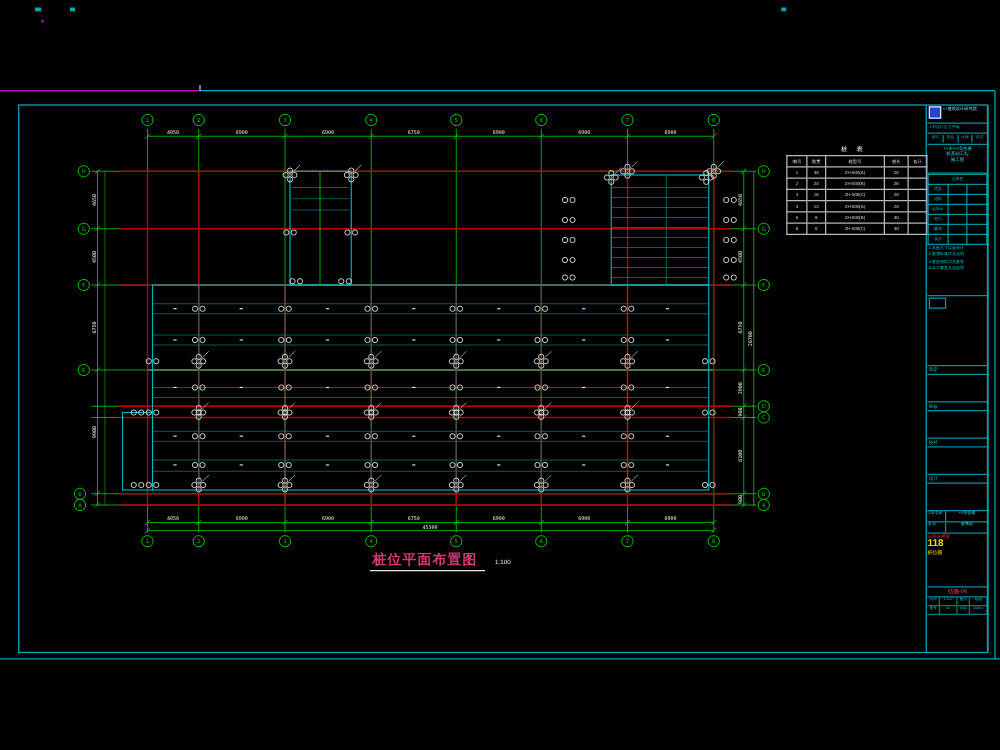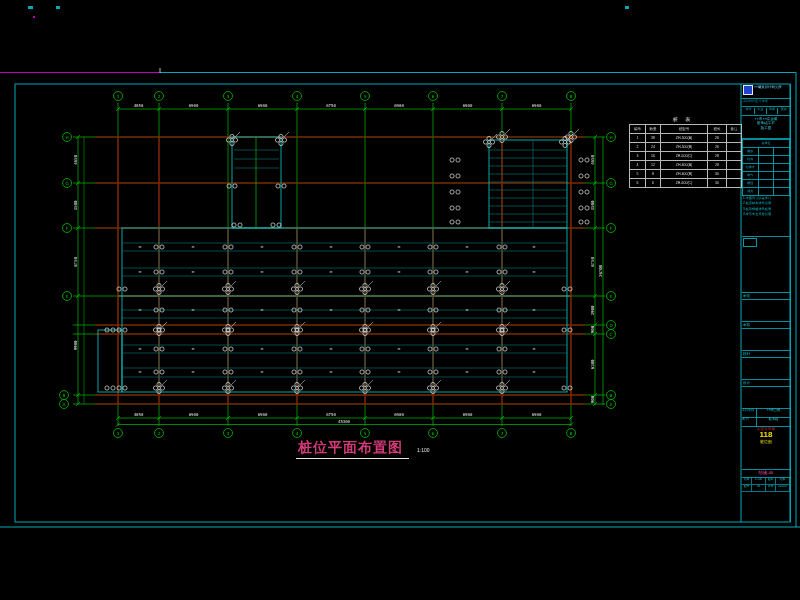--- a/index.html
+++ b/index.html
@@ -12,21 +12,21 @@
 
   
   #pile-table{left:629px;top:116px;width:108px;color:#ddd;}
   #pile-table .pt-title{text-align:center;font-size:5px;letter-spacing:3px;color:#eee;height:8px;}
   #pile-table table{border-collapse:collapse;width:100%;table-layout:fixed;}
   #pile-table th,#pile-table td{border:1px solid #b8b8b8;font-size:3.5px;font-weight:normal;
       color:#ddd;height:8px;text-align:center;padding:0;white-space:nowrap;overflow:hidden;}
 
   
   #drawing-title{left:296px;top:438px;width:160px;color:#d23a78;}
-  #drawing-title .t{display:inline-block;font-size:14px;font-weight:bold;letter-spacing:1px;
+  #drawing-title .t{display:inline-block;font-size:11px;font-weight:bold;letter-spacing:1px;
       color:#d23a78;border-bottom:1px solid #e8e8e8;padding:0 6px 1px 2px;}
   #drawing-title .s{font-size:5px;color:#e8e8e8;margin-left:8px;}
 
   
   #title-block{left:742px;top:84px;width:48px;height:438px;color:#00c8d8;font-size:3.4px;
       line-height:1.2;border-right:1px solid rgba(0,168,184,.9);}
   .tb-sec{border-bottom:1px solid rgba(0,168,184,.85);padding:1px;overflow:hidden;}
   .tb-logo-row{height:12px;}
   .logo{display:inline-block;width:8px;height:8px;background:#2244cc;border:1px solid #dfe6ff;
       vertical-align:top;}
@@ -42,21 +42,21 @@
   .tb-notes{height:38px;font-size:3.2px;color:#00c0d0;}
   .tb-notes div{margin-bottom:1.5px;}
   .tb-smallbox{width:12px;height:7px;border:1px solid rgba(0,168,184,.9);margin:1px;}
   .tb-emptybox{height:44px;border-bottom:1px solid rgba(0,168,184,.85);}
   .tb-appr-label{font-size:3.6px;padding:1px;height:4px;}
   .tb-appr-box{height:21px;border-top:1px solid rgba(0,168,184,.85);
       border-bottom:1px solid rgba(0,168,184,.85);}
   .tb-info{display:flex;height:8px;border-bottom:1px solid rgba(0,168,184,.85);}
   .tb-info .k{width:14px;border-right:1px solid rgba(0,168,184,.85);font-size:3px;}
   .tb-info .v{flex:1;text-align:center;font-size:3.2px;color:#35d6e6;}
-  .tb-stamp{height:42px;border-bottom:1px solid rgba(0,168,184,.85);text-align:center;}
+  .tb-stamp{height:42px;border-bottom:1px solid rgba(0,168,184,.85);text-align:left;}
   .tb-stamp .red{color:#e02020;font-size:3.6px;line-height:1.25;}
   .tb-stamp .ynum{color:#f0e000;font-size:8px;font-weight:bold;line-height:1.1;}
   .tb-stamp .ytxt{color:#f0e000;font-size:4px;}
   .tb-dno{height:7px;text-align:center;color:#ff40a8;font-size:4.4px;
       border-bottom:1px solid rgba(0,168,184,.85);}
   .tb-foot{display:grid;grid-template-columns:10px 14px 10px 14px;height:14px;}
   .tb-foot span{border-right:1px solid rgba(0,168,184,.7);border-bottom:1px solid rgba(0,168,184,.7);
       font-size:2.8px;text-align:center;overflow:hidden;}
 
   .speck{position:absolute;}

